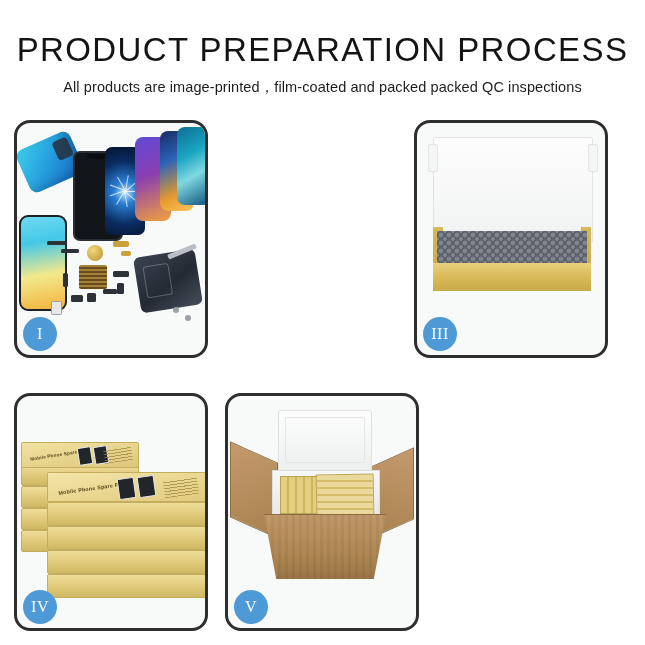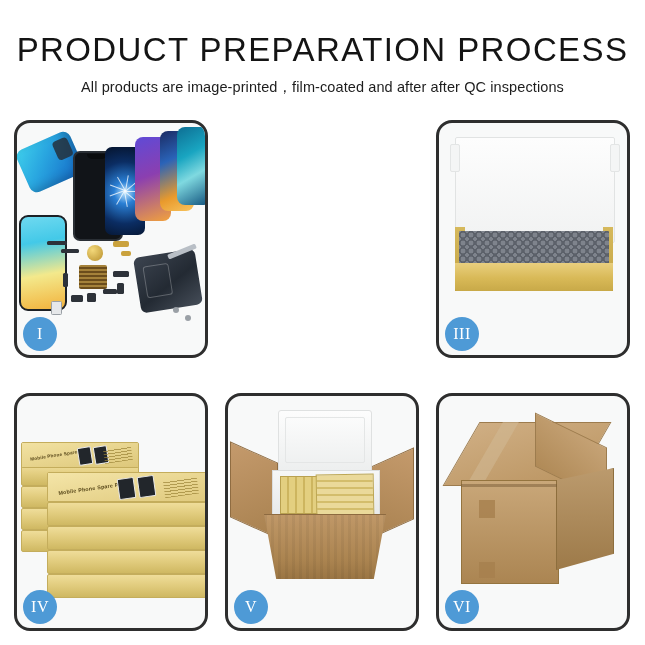--- a/index.html
+++ b/index.html
@@ -22,21 +22,21 @@
     letter-spacing:.1px;white-space:nowrap;
   }
 
   
   .grid{position:absolute;left:14px;top:120px;width:617px;height:468px;}
   .panel{
     position:absolute;width:194px;height:238px;
     border:3px solid #2e2e2e;border-radius:16px;
     background:#f8f9f9;overflow:hidden;box-sizing:border-box;
   }
-  .p1{left:0;top:0}.p2{left:211px;top:0}.p3{left:422px;top:0}
+  .p1{left:0;top:0}.p2{left:211px;top:0}.p3{left:400px;top:0}
   .p4{left:0;top:273px}.p5{left:211px;top:273px}.p6{left:422px;top:273px}
 
   .scene{position:absolute;inset:0;}
 
   .badge{
     position:absolute;left:6px;bottom:4px;width:34px;height:34px;
     border-radius:50%;background:#4e9ad6;color:#fff;
     display:flex;align-items:center;justify-content:center;
     font-family:"Liberation Serif", serif;font-size:16px;
     letter-spacing:.5px;z-index:40;line-height:1;
@@ -236,21 +236,21 @@
   }
   .c-tab{position:absolute;background:#a6804d;opacity:.8;}
 </style>
 </head>
 <body>
 
 <div class="sheet">
 
   <div class="header">
     <div class="title">PRODUCT PREPARATION PROCESS</div>
-    <div class="subtitle">All products are image-printed，film-coated and after after QC inspections</div>
+    <div class="subtitle">All products are image-printed，film-coated and packed packed QC inspections</div>
   </div>
 
   <div class="grid">
 
     <div class="panel p1">
       <div class="scene">
         <div class="ph ph-blue"></div>
         <div class="ph ph-black"></div>
         <div class="ph ph-screen">
           <div class="ph-crack">
@@ -351,28 +351,15 @@
         <div class="v-flapR"></div>
         <div class="v-foamlid"></div>
         <div class="v-foambox"></div>
         <div class="v-goods"></div>
         <div class="v-goods2"></div>
         <div class="v-body"></div>
       </div>
       <div class="badge">V</div>
     </div>
 
-    <div class="panel p6">
-      <div class="scene">
-        <div class="c-top"></div>
-        <div class="c-topR"></div>
-        <div class="c-tape"></div>
-        <div class="c-front"></div>
-        <div class="c-right"></div>
-        <div class="c-seam"></div>
-        <div class="c-tab" style="left:40px;top:104px;width:16px;height:18px"></div>
-        <div class="c-tab" style="left:40px;top:166px;width:16px;height:16px"></div>
-      </div>
-      <div class="badge">VI</div>
-    </div>
 
   </div>
 </div>
 
 </body></html>

